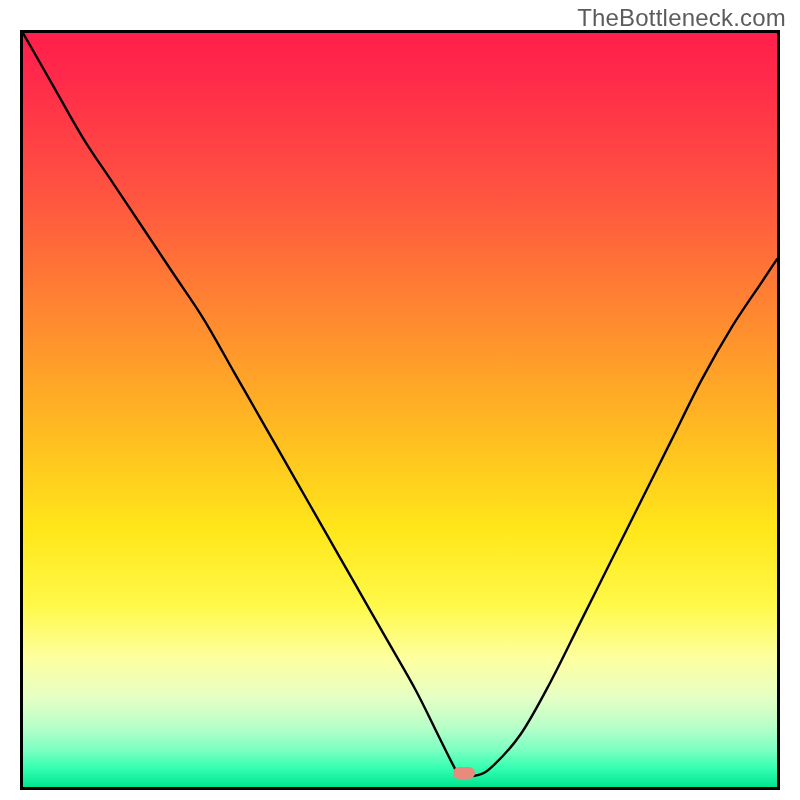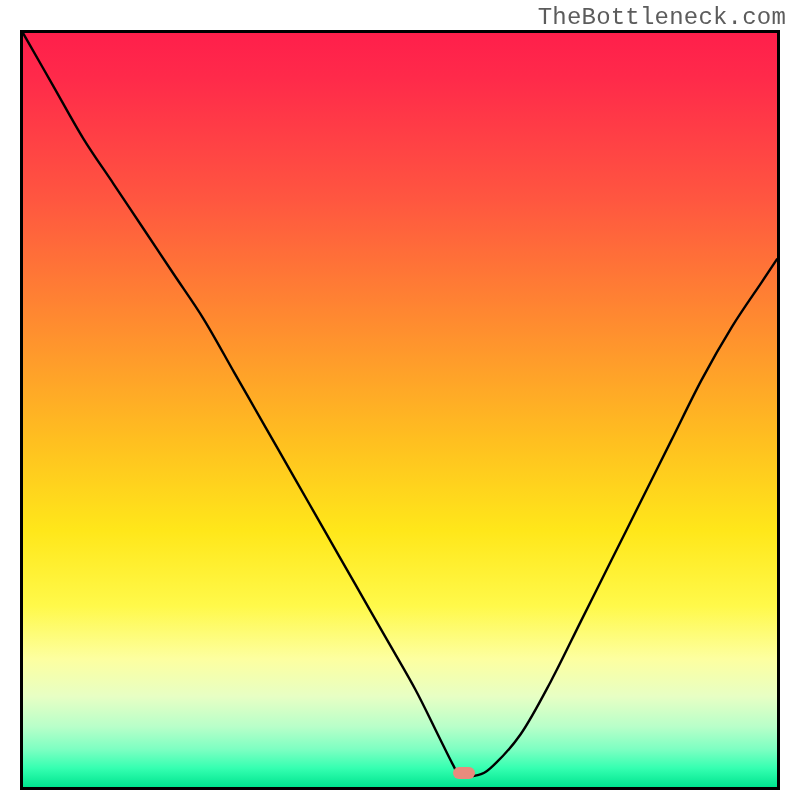--- a/index.html
+++ b/index.html
@@ -17,21 +17,20 @@
   }
   .watermark {
     position: absolute;
     top: 4px;
     right: 14px;
     font-size: 24px;
     font-weight: 500;
     color: #5c5c5c;
     letter-spacing: 0.2px;
     z-index: 10;
-    font-family: Liberation Mono, monospace;
   }
   .plot-frame {
     position: absolute;
     left: 20px;
     top: 30px;
     width: 760px;
     height: 760px;
     border: 3px solid #000000;
     box-sizing: border-box;
     overflow: hidden;

